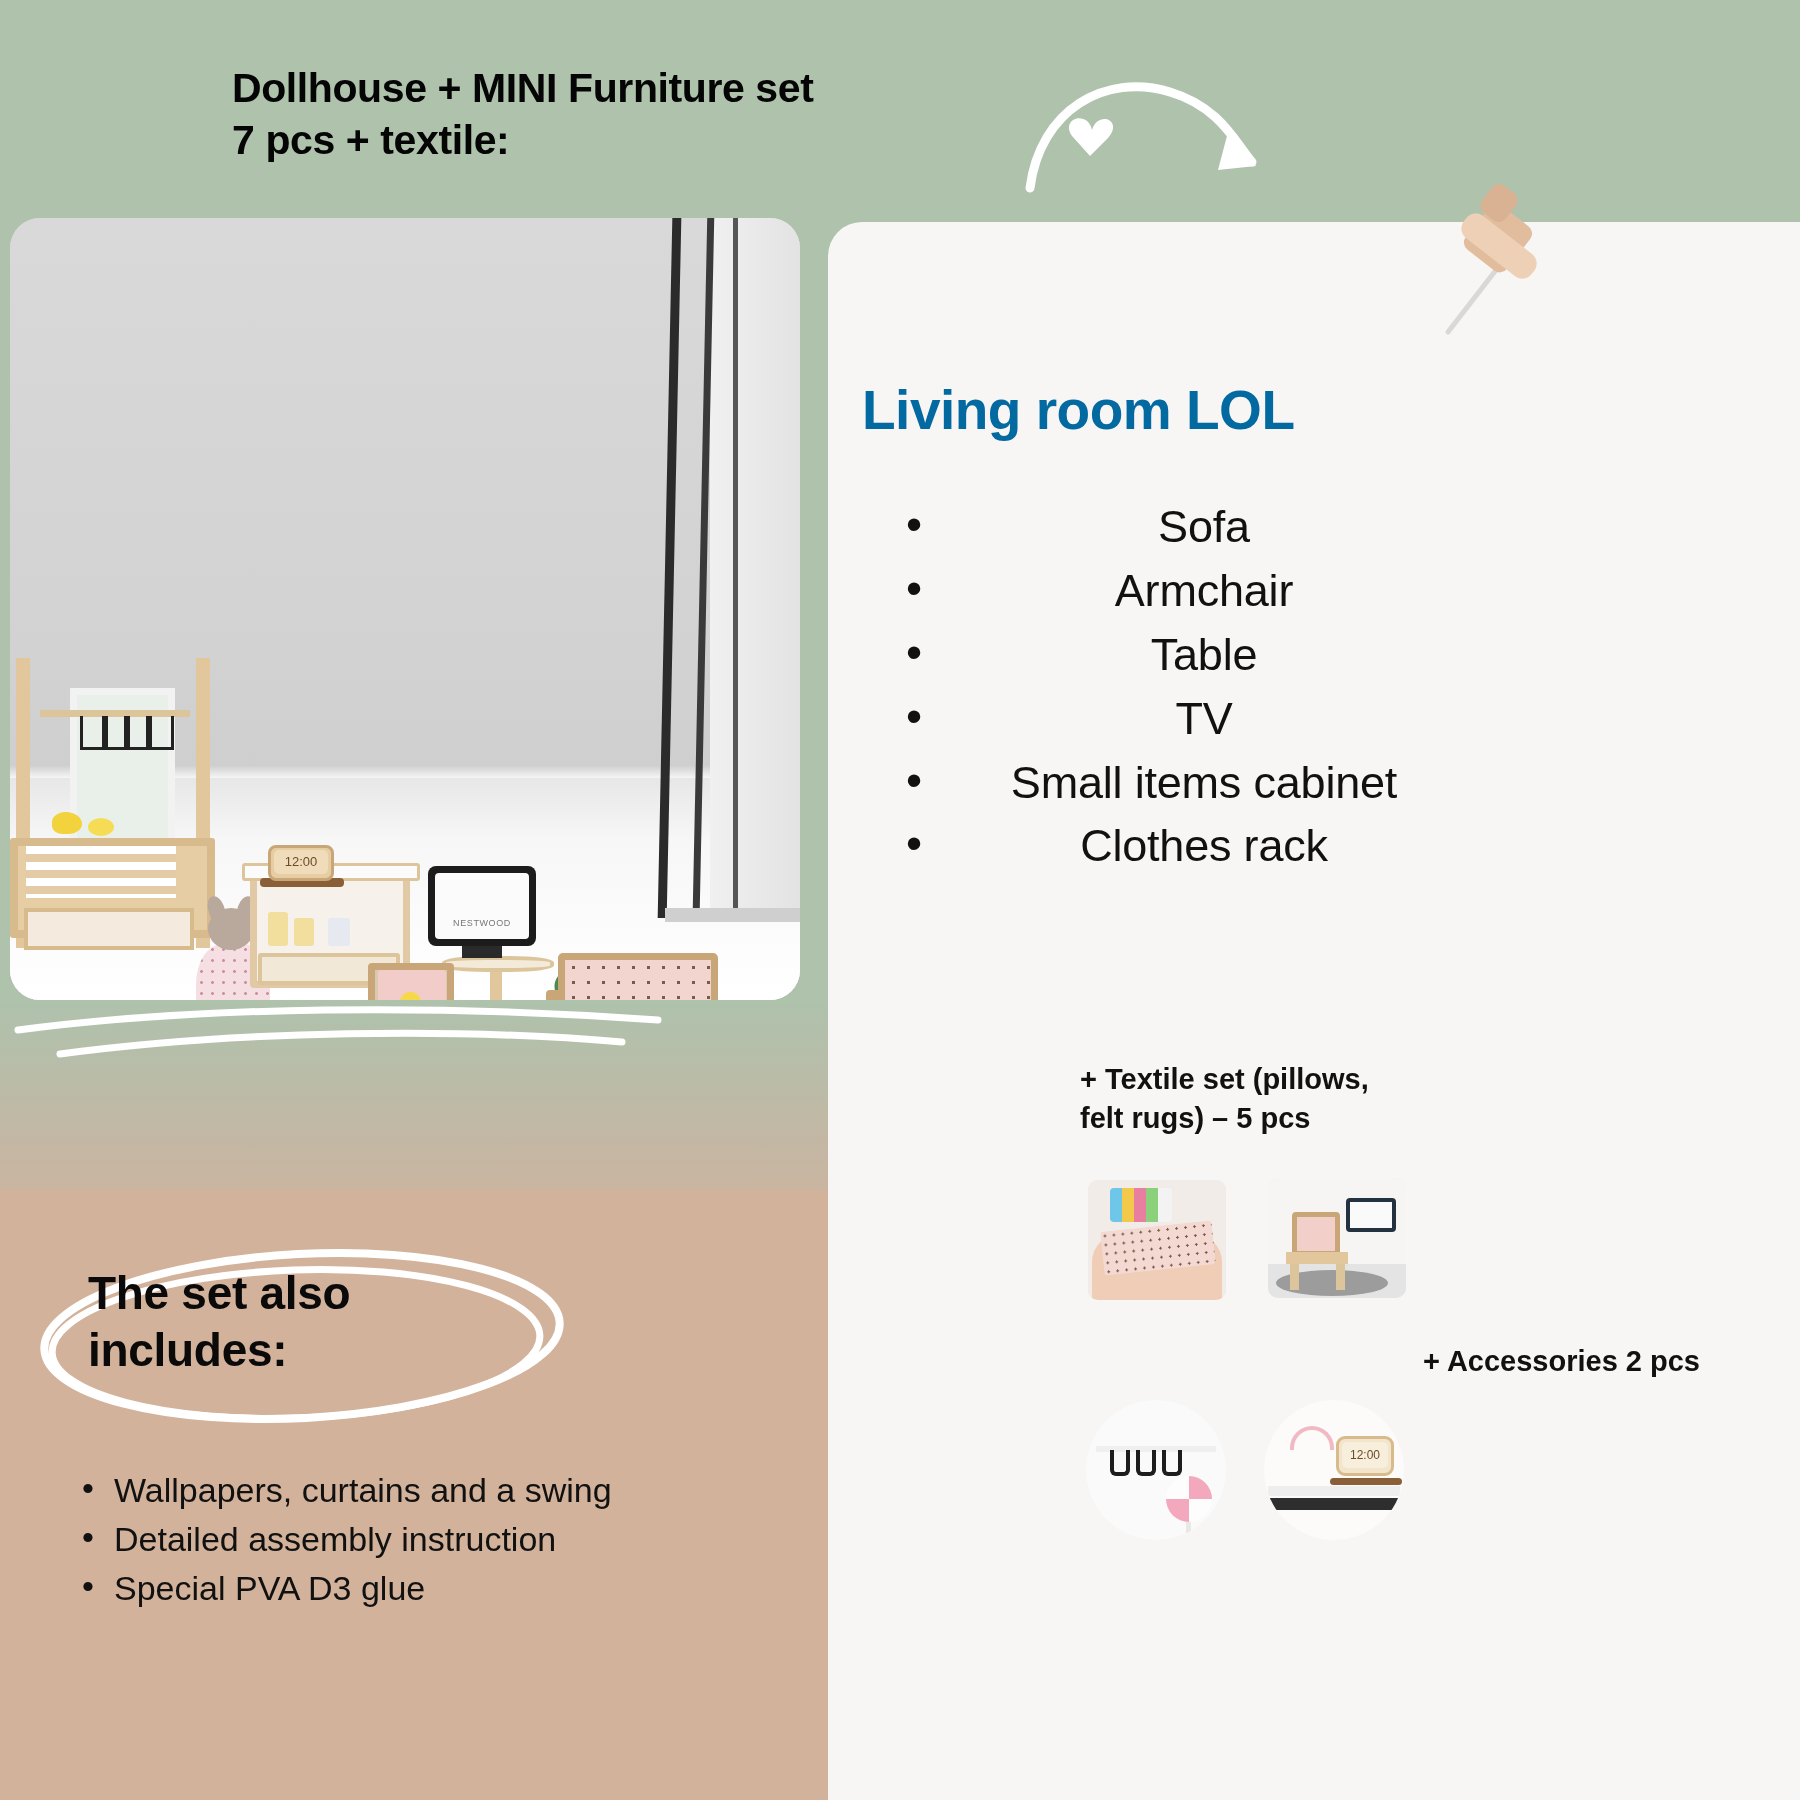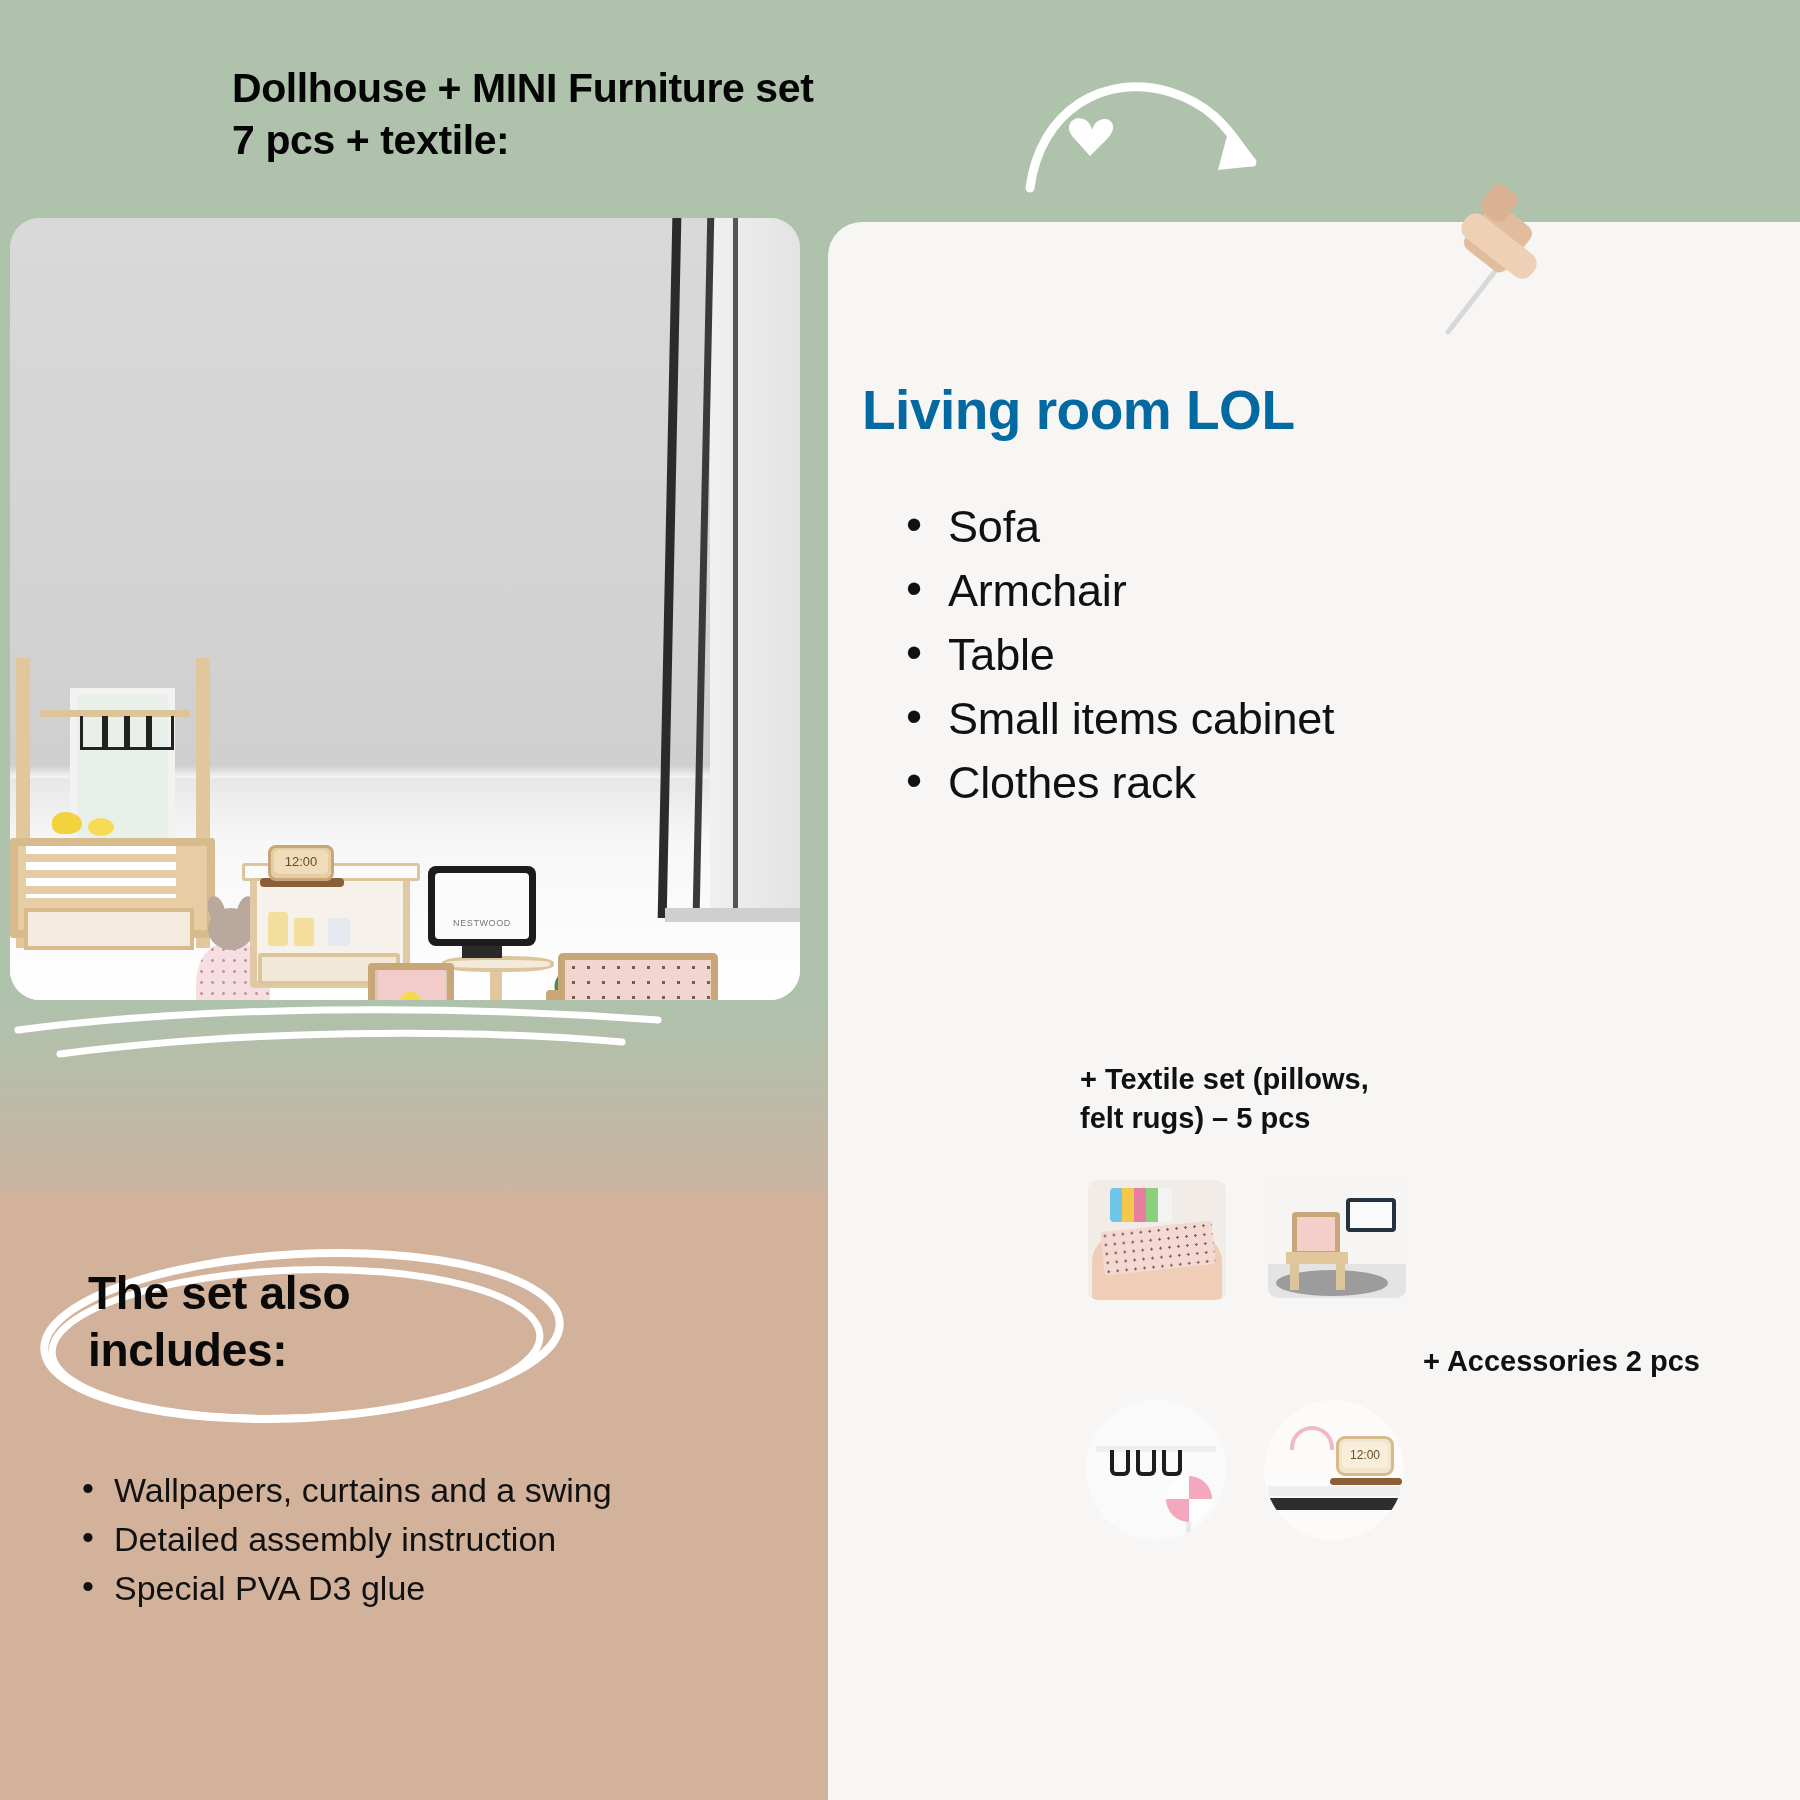--- a/index.html
+++ b/index.html
@@ -126,20 +126,21 @@
     position:absolute; left:828px; top:222px; width:972px; height:1578px;
     background:#f7f6f4; border-radius:34px 0 0 0;
   }
   #panel-heading {
     position:absolute; left:862px; top:378px; width:700px;
     font-size:55px; font-weight:bold; color:#0369a1; letter-spacing:-0.5px;
   }
   #feature-list {
     position:absolute; left:900px; top:495px; width:560px;
     list-style:none;
+    text-align:center;
   }
   #feature-list li {
     position:relative; font-size:45px; line-height:1.42;
     color:#111; padding-left:48px; font-weight:400;
     letter-spacing:-0.2px;
   }
   #feature-list li::before {
     content:"\2022"; position:absolute; left:6px; top:-3px;
     font-size:46px; color:#111;
   }
@@ -317,20 +318,21 @@
 </svg>
 
 <div id="right-card"></div>
 
 <h2 id="panel-heading">Living room LOL</h2>
 
 <ul id="feature-list">
   <li>Sofa</li>
   <li>Armchair</li>
   <li>Table</li>
+  <li>TV</li>
   <li>Small items cabinet</li>
   <li>Clothes rack</li>
 </ul>
 
 <div id="textile-note">
   <span>+ Textile set (pillows,</span><br>
   <span>felt rugs) – 5 pcs</span>
 </div>
 
 <div class="thumb" id="thumb1">

